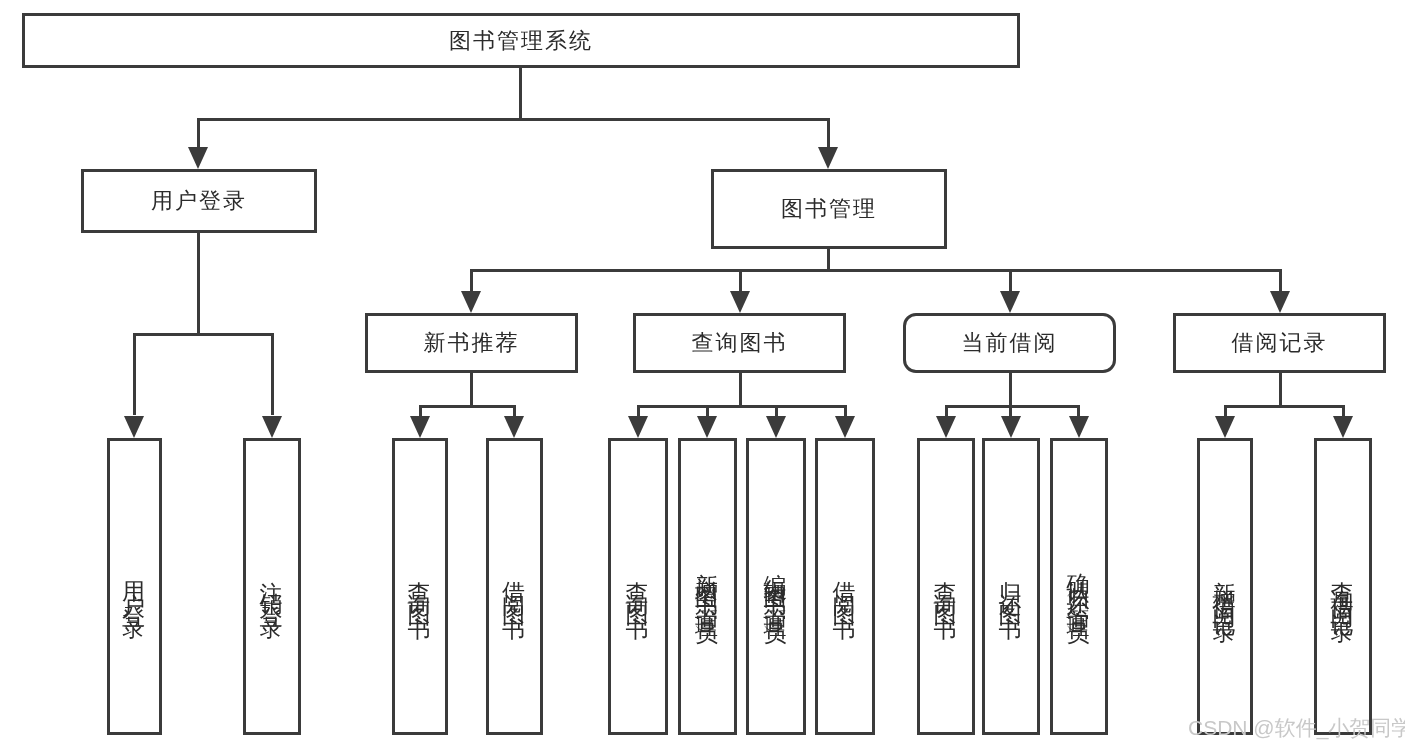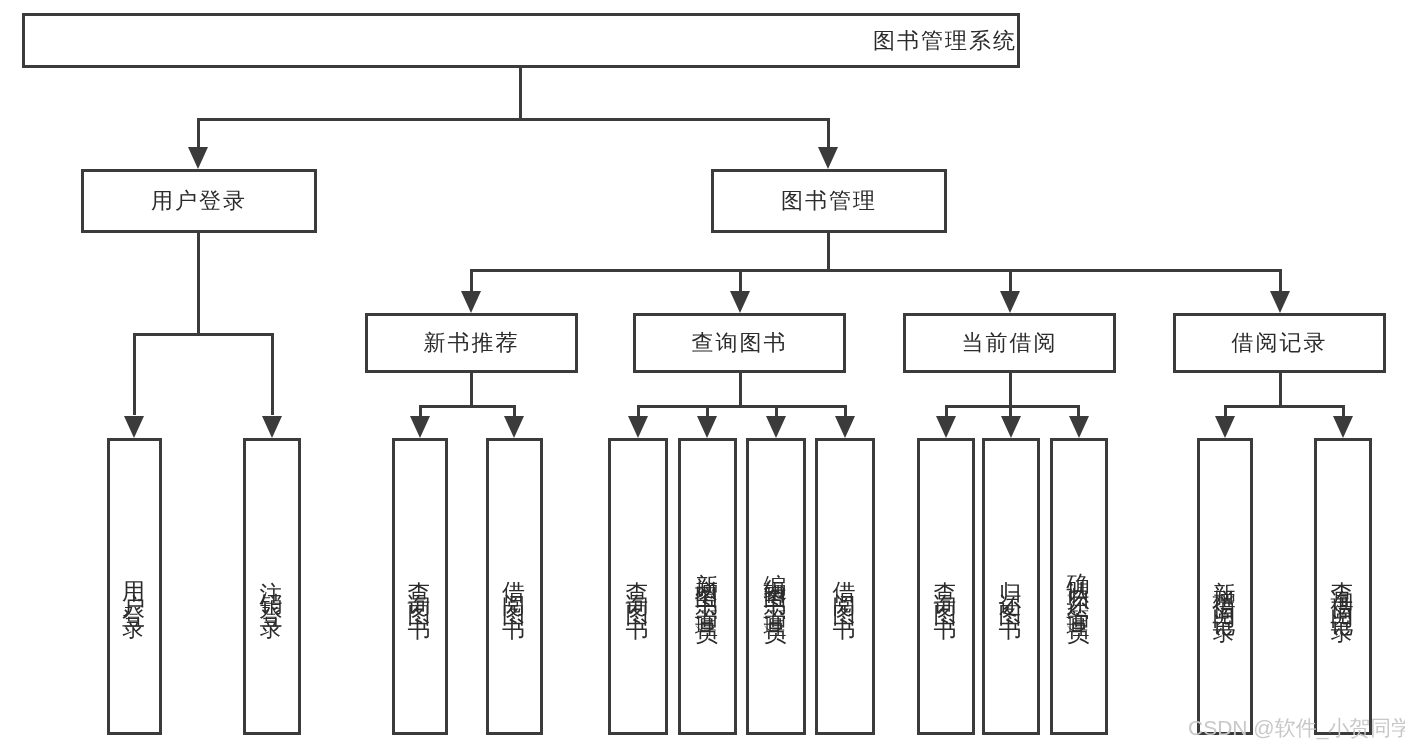--- a/index.html
+++ b/index.html
@@ -81,35 +81,35 @@
     color: #c8c8c8;
     white-space: nowrap;
     z-index: 5;
   }
 </style>
 </head>
 <body>
 
 <div class="canvas">
 
-  <div class="hbox" style="left:22px; top:13px; width:998px; height:55px;justify-content:flex-end;">
+  <div class="hbox" style="left:22px; top:13px; width:998px; height:55px;">
     <span class="hlabel">图书管理系统</span>
   </div>
 
   <div class="line v" style="left:519px; top:68px; height:51px;"></div>
   <div class="line h" style="left:197px; top:118px; width:633px;"></div>
   <div class="line v" style="left:197px; top:118px; height:32px;"></div>
   <div class="arrow" style="left:188px; top:147px;"></div>
   <div class="line v" style="left:827px; top:118px; height:32px;"></div>
   <div class="arrow" style="left:818px; top:147px;"></div>
 
   <div class="hbox" style="left:81px; top:169px; width:236px; height:64px;">
     <span class="hlabel">用户登录</span>
   </div>
-  <div class="hbox" style="left:711px; top:169px; width:236px; height:64px;">
+  <div class="hbox" style="left:711px; top:169px; width:236px; height:80px;">
     <span class="hlabel">图书管理</span>
   </div>
 
   <div class="line v" style="left:197px; top:233px; height:103px;"></div>
   <div class="line h" style="left:133px; top:333px; width:141px;"></div>
   <div class="line v" style="left:133px; top:333px; height:82px;"></div>
   <div class="arrow" style="left:124px; top:416px;"></div>
   <div class="line v" style="left:271px; top:333px; height:82px;"></div>
   <div class="arrow" style="left:262px; top:416px;"></div>
 
@@ -123,21 +123,21 @@
   <div class="arrow" style="left:1000px; top:291px;"></div>
   <div class="line v" style="left:1279px; top:269px; height:24px;"></div>
   <div class="arrow" style="left:1270px; top:291px;"></div>
 
   <div class="hbox" style="left:365px; top:313px; width:213px; height:60px;">
     <span class="hlabel">新书推荐</span>
   </div>
   <div class="hbox" style="left:633px; top:313px; width:213px; height:60px;">
     <span class="hlabel">查询图书</span>
   </div>
-  <div class="hbox" style="left:903px; top:313px; width:213px; height:60px;">
+  <div class="hbox" style="left:903px; top:313px; width:213px; height:60px;border-radius:13px;">
     <span class="hlabel">当前借阅</span>
   </div>
   <div class="hbox" style="left:1173px; top:313px; width:213px; height:60px;">
     <span class="hlabel">借阅记录</span>
   </div>
 
   <div class="line v" style="left:470px; top:372px; height:36px;"></div>
   <div class="line h" style="left:419px; top:405px; width:97px;"></div>
   <div class="line v" style="left:419px; top:405px; height:11px;"></div>
   <div class="arrow" style="left:410px; top:416px;"></div>

